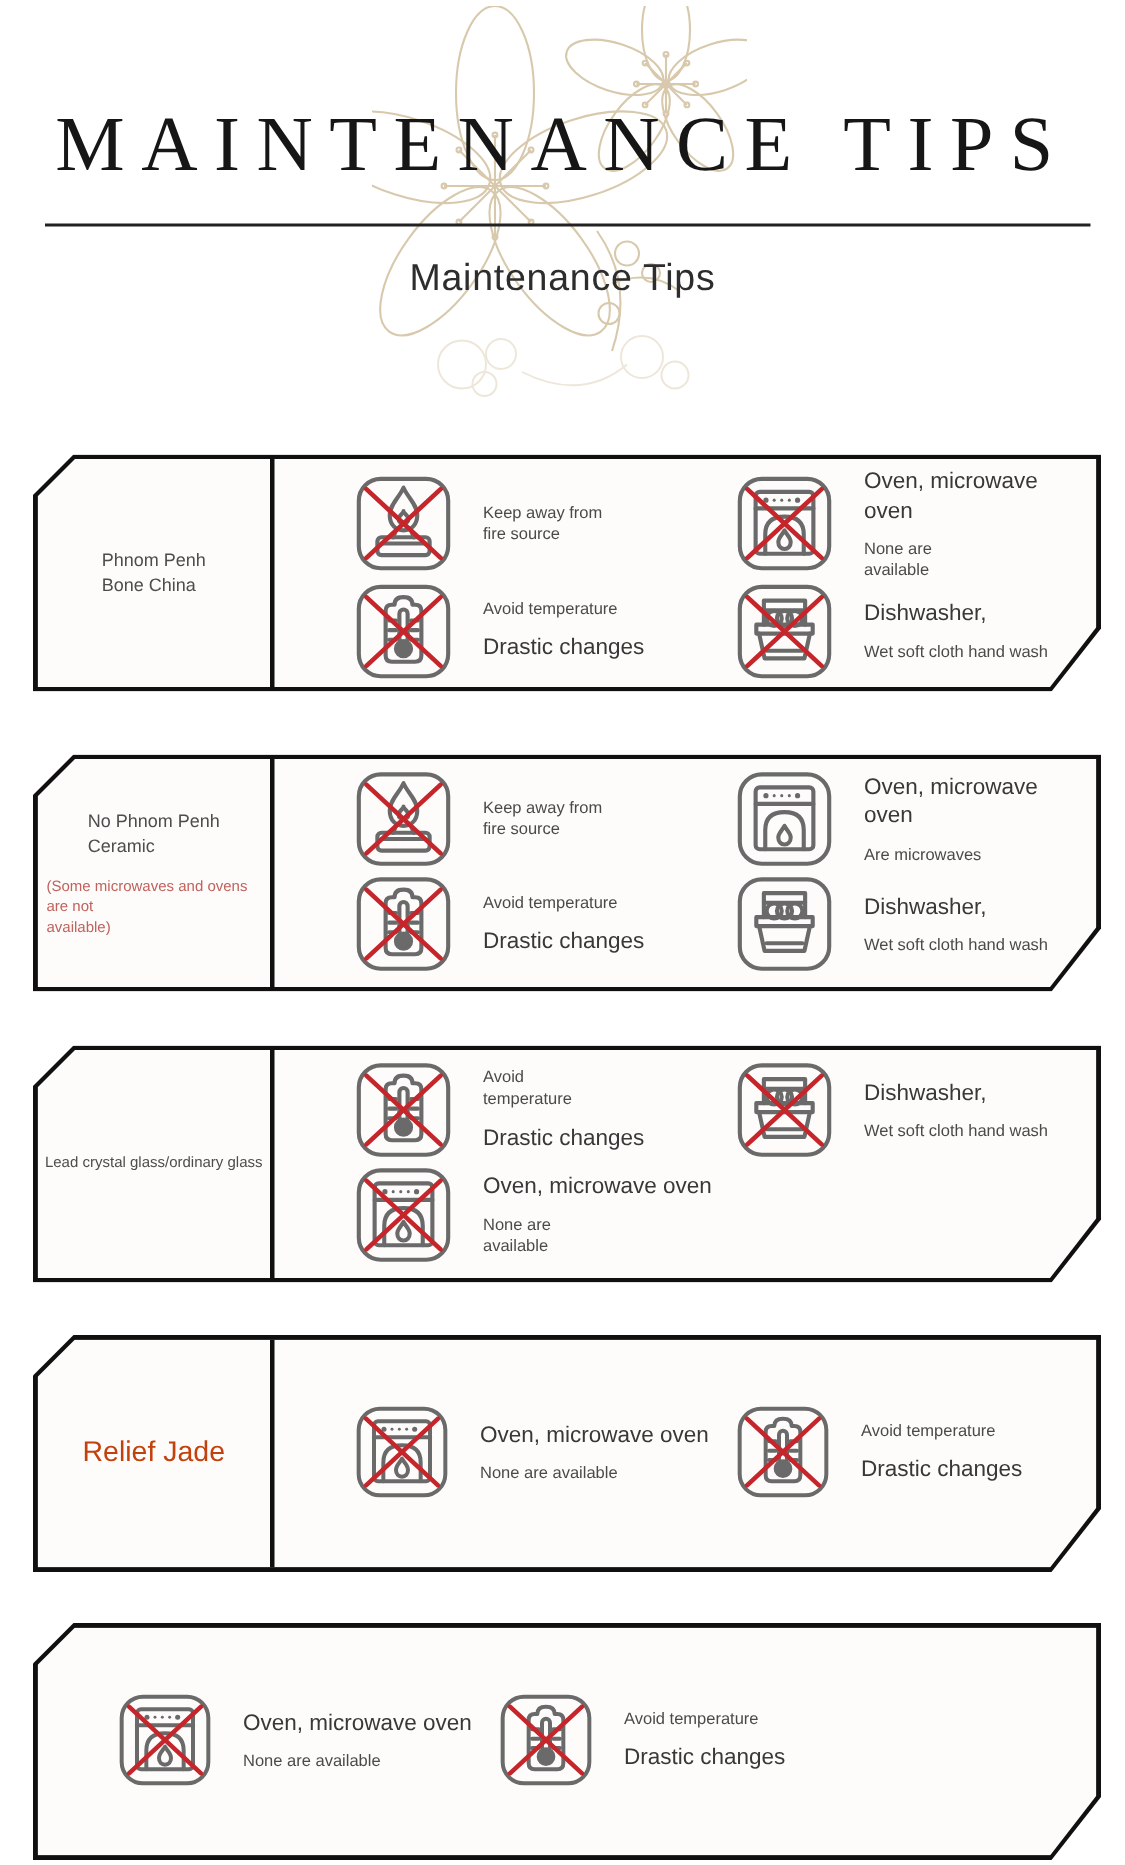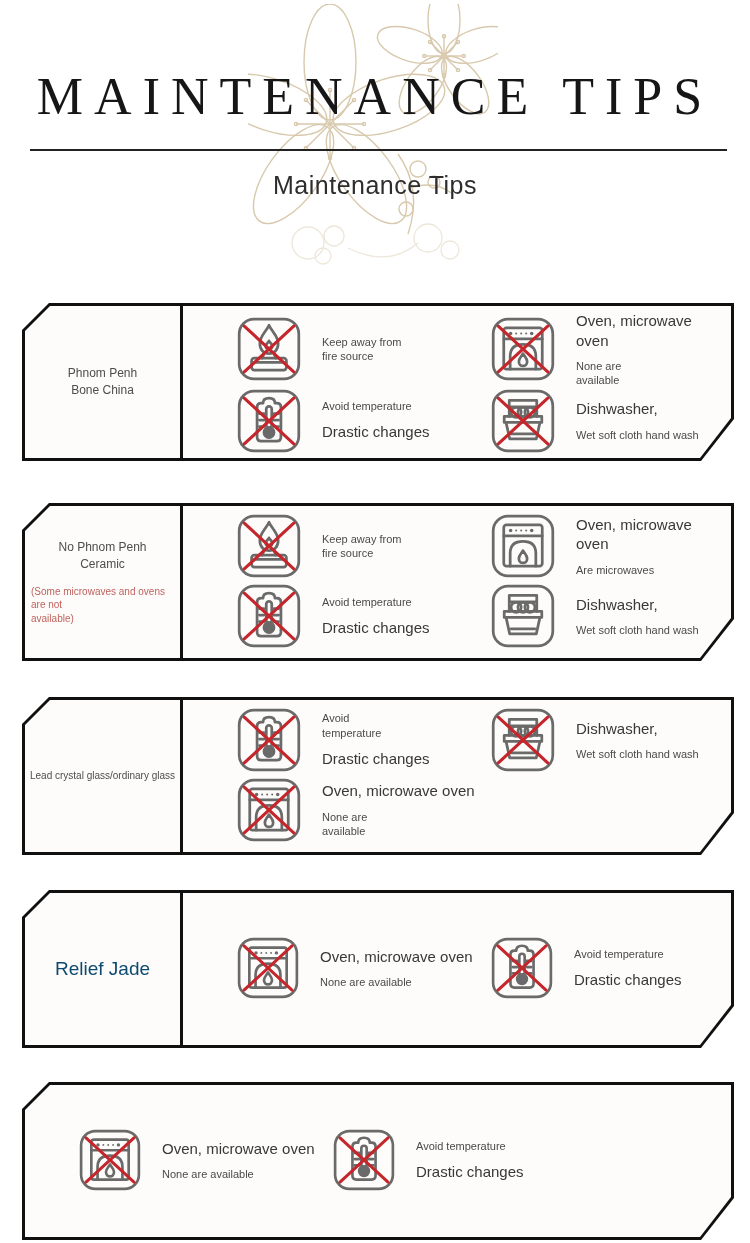--- a/index.html
+++ b/index.html
@@ -54,24 +54,24 @@
     clip-path:polygon(25px 0,100% 0,100% calc(100% - 40px),calc(100% - 31px) 100%,0 100%,0 25px);
     display:flex;
   }
   .label-col{
     flex:0 0 155px;width:155px;
     border-right:3px solid #101010;
     display:flex;flex-direction:column;justify-content:center;align-items:center;
   }
   .panel-label{
     font-size:12px;color:#4d4d4d;line-height:1.4;
-    white-space:pre-line;text-align:center;
+    white-space:pre-line;text-align:left;
   }
   #panels .panel:nth-of-type(3) .panel-label{font-size:10px;text-align:center;padding:0 2px;}
-  #panels .panel:nth-of-type(4) .panel-label{font-size:19px;color:#0c4a6e;}
+  #panels .panel:nth-of-type(4) .panel-label{font-size:19px;color:#c2410c;}
   #panels .panel:nth-of-type(5) .panel-label{font-size:13px;}
   .panel-note{
     align-self:stretch;
     padding:12px 3px 0 6px;
     font-size:10px;line-height:1.35;
     white-space:pre-line;text-align:left;
   }
   .content{
     flex:1;display:grid;
     grid-template-columns:300px 1fr;

